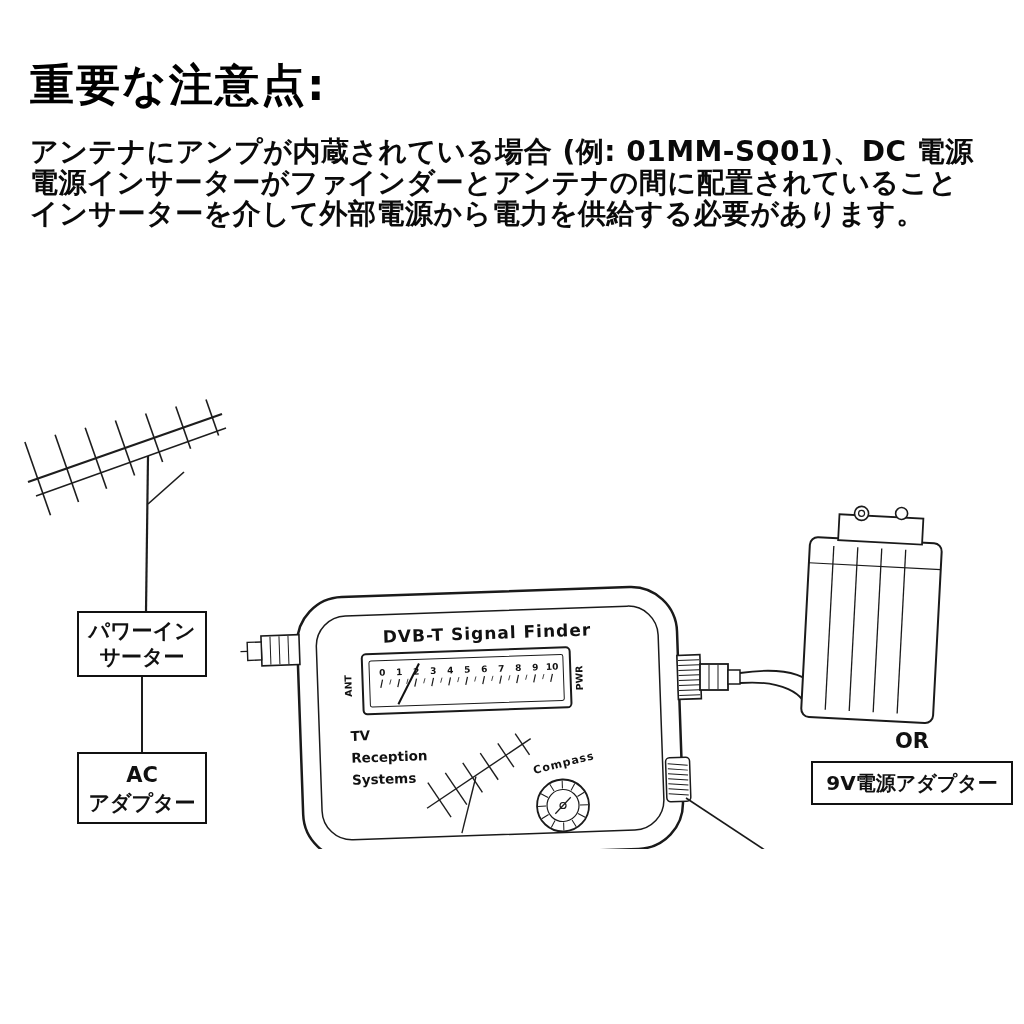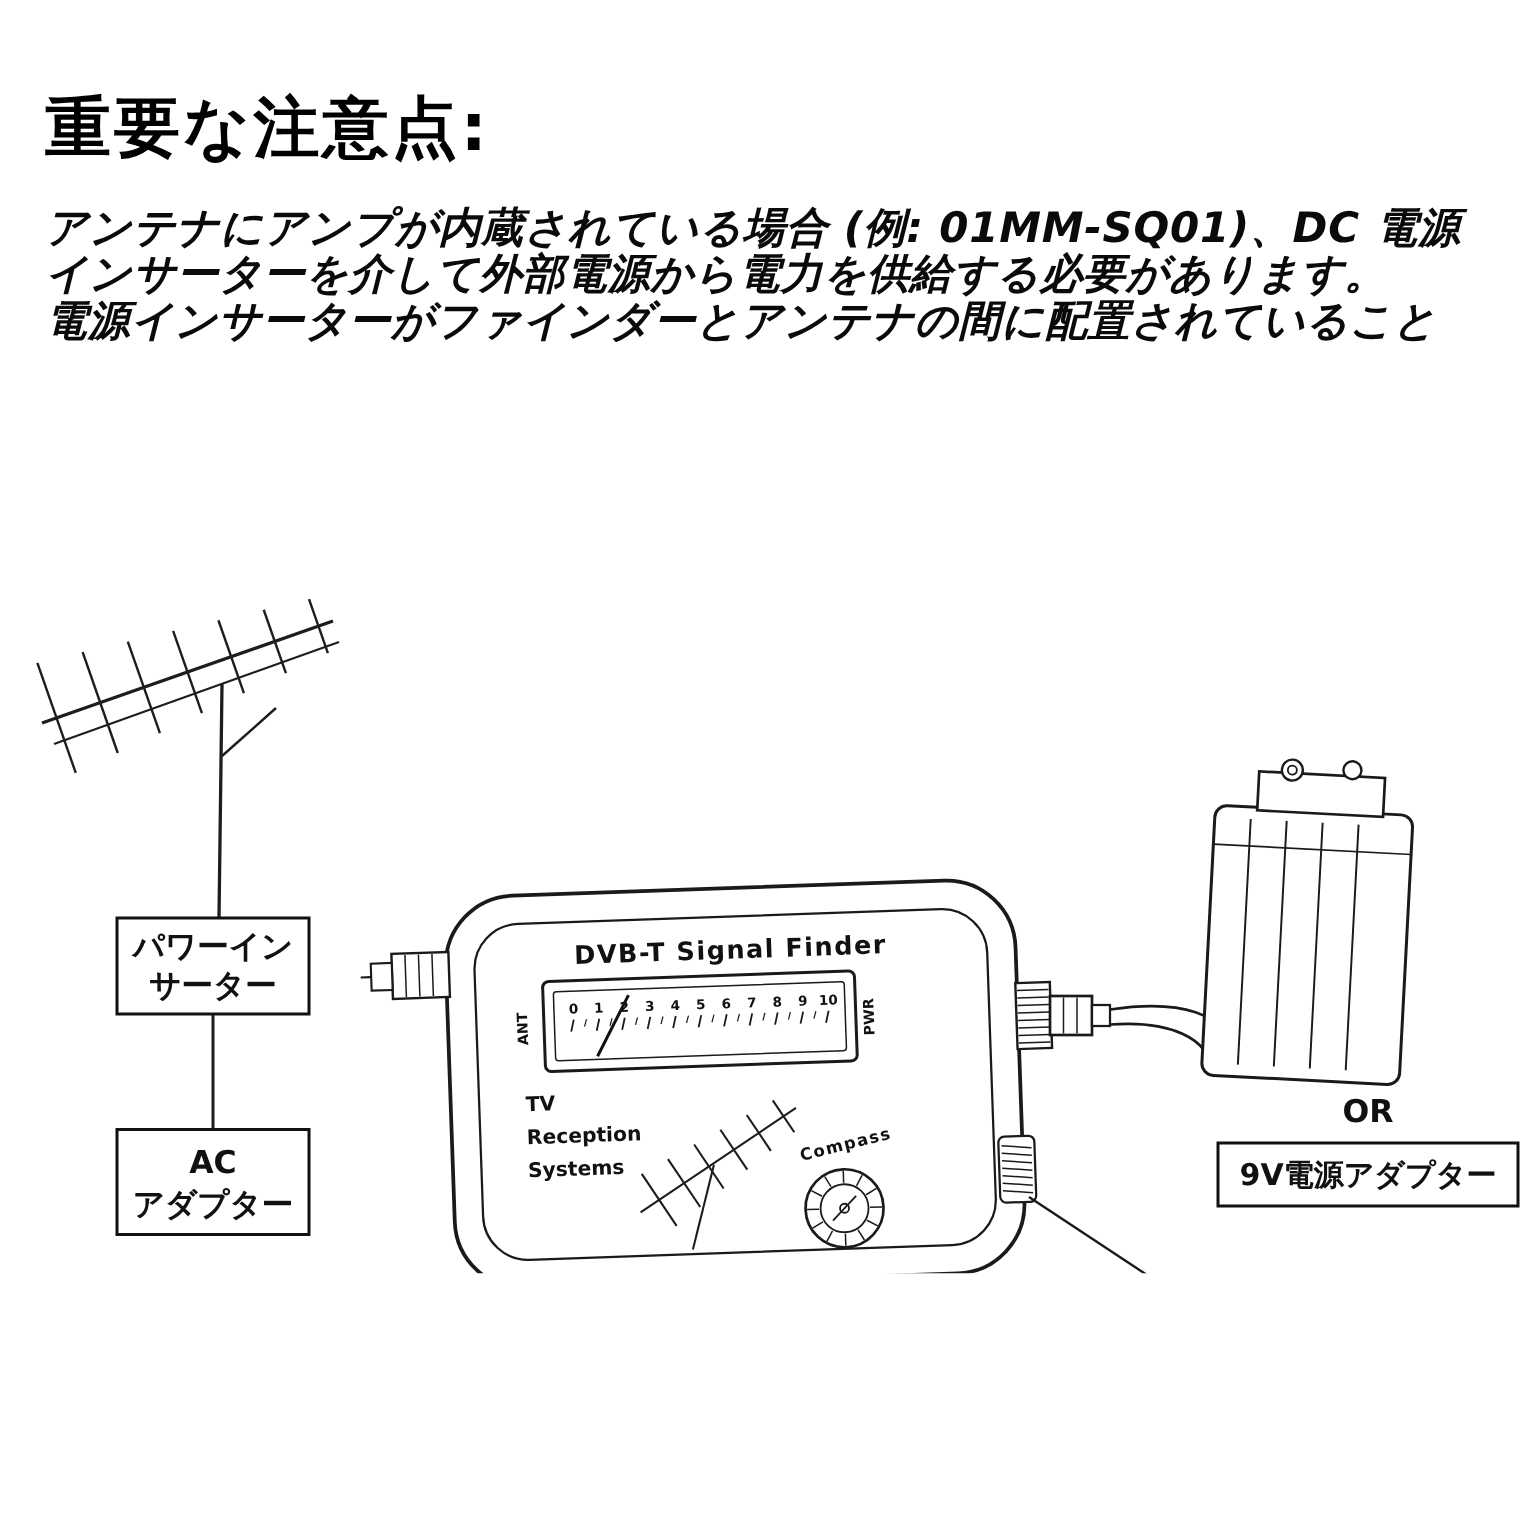--- a/index.html
+++ b/index.html
@@ -6,21 +6,21 @@
   .page{
     position:relative;width:1024px;height:849px;background:#ffffff;overflow:hidden;
     font-family:"DejaVu Sans","Liberation Sans",sans-serif;color:#000;
   }
   .title{
     position:absolute;left:30px;top:56px;
     font-size:44px;font-weight:800;letter-spacing:2px;color:#000;
   }
   .body-text{
     position:absolute;left:30px;top:136px;width:960px;
-    font-size:28px;font-weight:600;line-height:31px;color:#0a0a0a;letter-spacing:0.5px;font-style:italic;
+    font-size:28px;font-weight:600;line-height:31px;color:#0a0a0a;letter-spacing:0.5px;
   }
   .diagram{position:absolute;left:0;top:370px;}
   svg text{fill:#111;}
   .box-label{font-size:21px;font-weight:600;}
   .small-label{font-size:20px;font-weight:600;}
   .or-label{font-size:21px;font-weight:700;}
   .device-title{font-size:17px;font-weight:700;letter-spacing:1px;}
   .meter-num{font-size:9px;font-weight:600;}
   .port-label{font-size:9.5px;font-weight:700;}
   .brand{font-size:13.5px;font-weight:700;}
@@ -28,22 +28,22 @@
 </style>
 </head>
 <body>
 
 <div class="page">
 
   <div class="title">重要な注意点:</div>
 
   <div class="body-text">
     <div>アンテナにアンプが内蔵されている場合 (例: 01MM-SQ01)、DC 電源</div>
+    <div>電源インサーターがファインダーとアンテナの間に配置されていること</div>
     <div>インサーターを介して外部電源から電力を供給する必要があります。</div>
-    <div>電源インサーターがファインダーとアンテナの間に配置されていること</div>
   </div>
 
   <svg class="diagram" width="1024" height="654" viewBox="0 0 1024 654">
 
     <g stroke="#1d1d1d" fill="none">
       <line x1="28" y1="112" x2="222" y2="44" stroke-width="2.2"></line>
       <line x1="36" y1="126" x2="226" y2="58" stroke-width="1.4"></line>
       <line x1="24.9" y1="71.9" x2="50.5" y2="145.3" stroke-width="1.6"></line>
       <line x1="55.1" y1="64.8" x2="78.5" y2="132.0" stroke-width="1.6"></line>
       <line x1="85.2" y1="57.7" x2="106.6" y2="118.7" stroke-width="1.6"></line>

